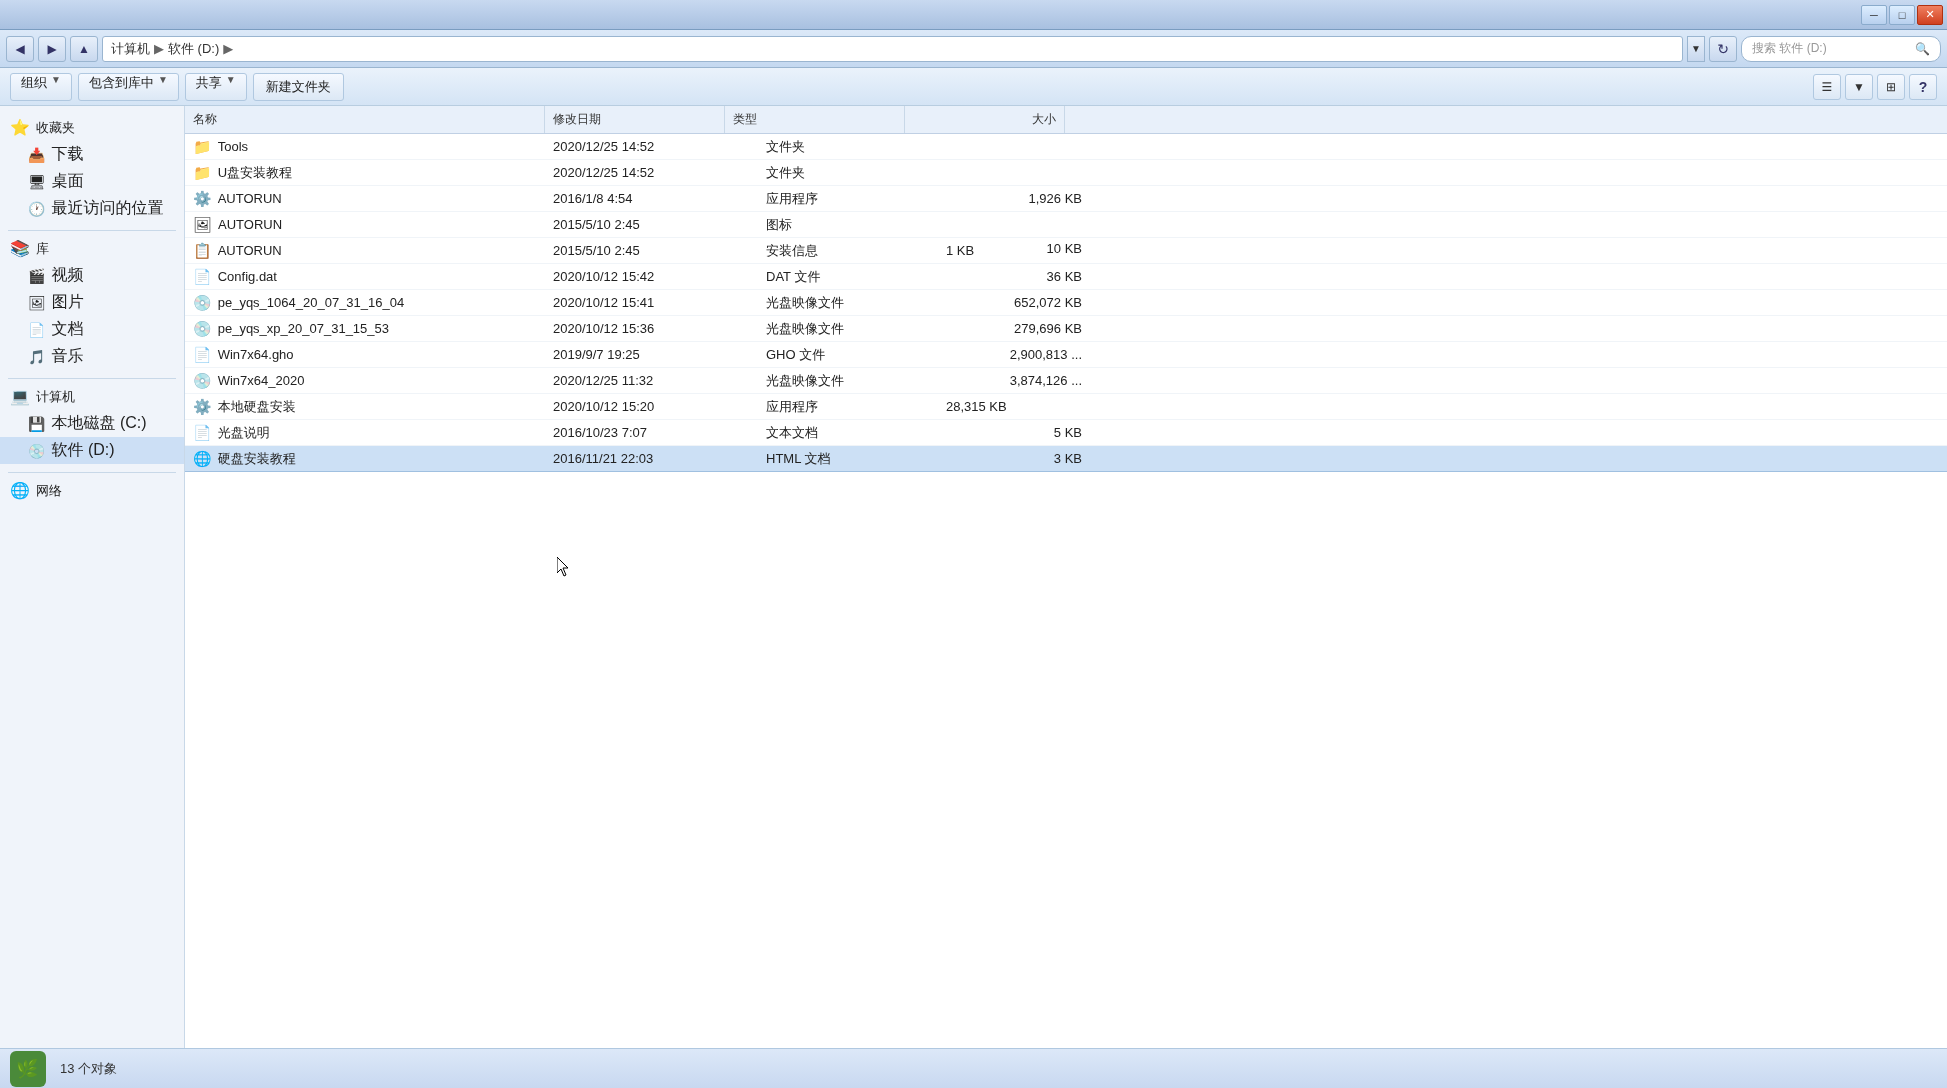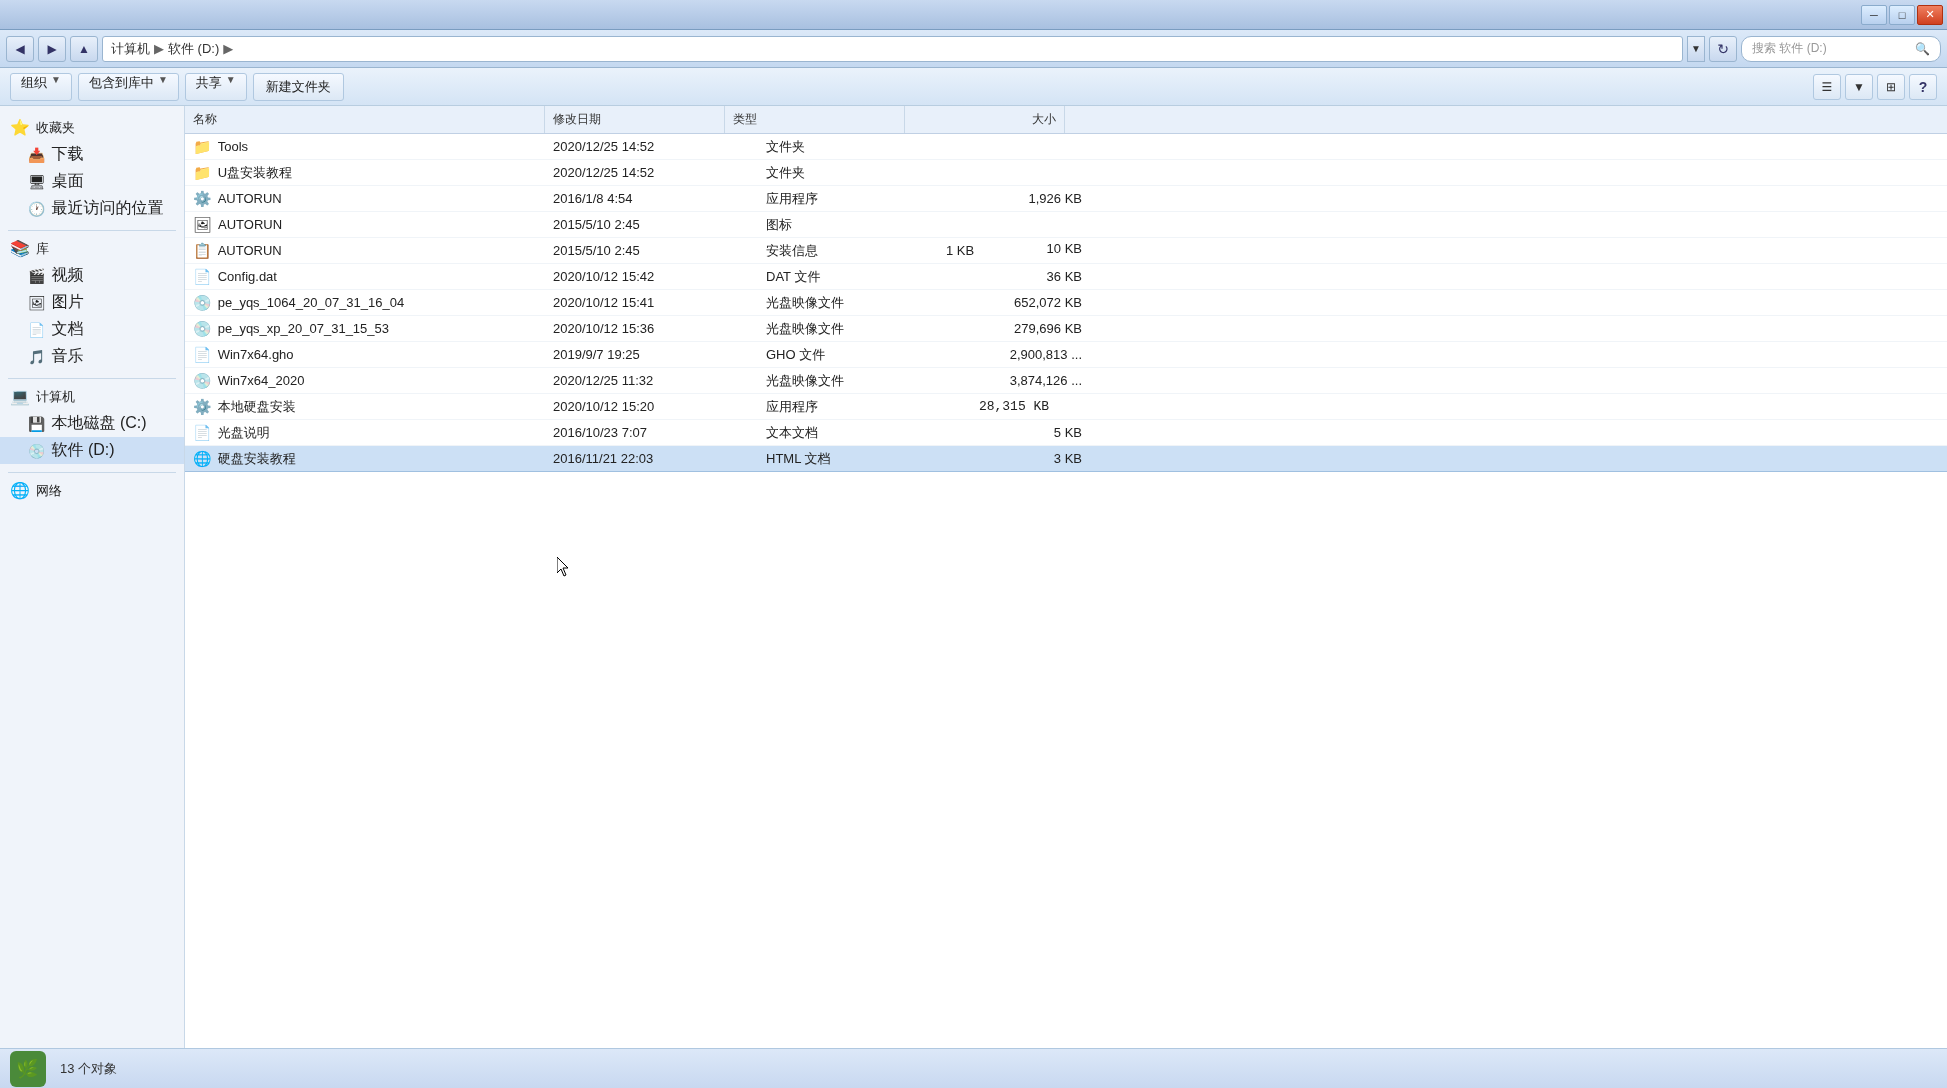--- a/index.html
+++ b/index.html
@@ -563,21 +563,21 @@
           <div class="cell cell-type">光盘映像文件</div>
           <div class="cell cell-size" style="text-align: right; padding-right: 16px;">3,874,126 ...</div>
         </div>
         <div class="file-row">
           <div class="cell cell-name">
             <span class="file-icon">⚙️</span>
             <span>本地硬盘安装</span>
           </div>
           <div class="cell cell-date">2020/10/12 15:20</div>
           <div class="cell cell-type">应用程序</div>
-          <div class="cell cell-size" style="text-align: center; padding-right: 16px; font-family: Liberation Mono, monospace;">28,315 KB</div>
+          <div class="cell cell-size" style="text-align: left; padding-right: 16px;">28,315 KB</div>
         </div>
         <div class="file-row">
           <div class="cell cell-name">
             <span class="file-icon">📄</span>
             <span>光盘说明</span>
           </div>
           <div class="cell cell-date">2016/10/23 7:07</div>
           <div class="cell cell-type">文本文档</div>
           <div class="cell cell-size" style="text-align: right; padding-right: 16px;">5 KB</div>
         </div>

